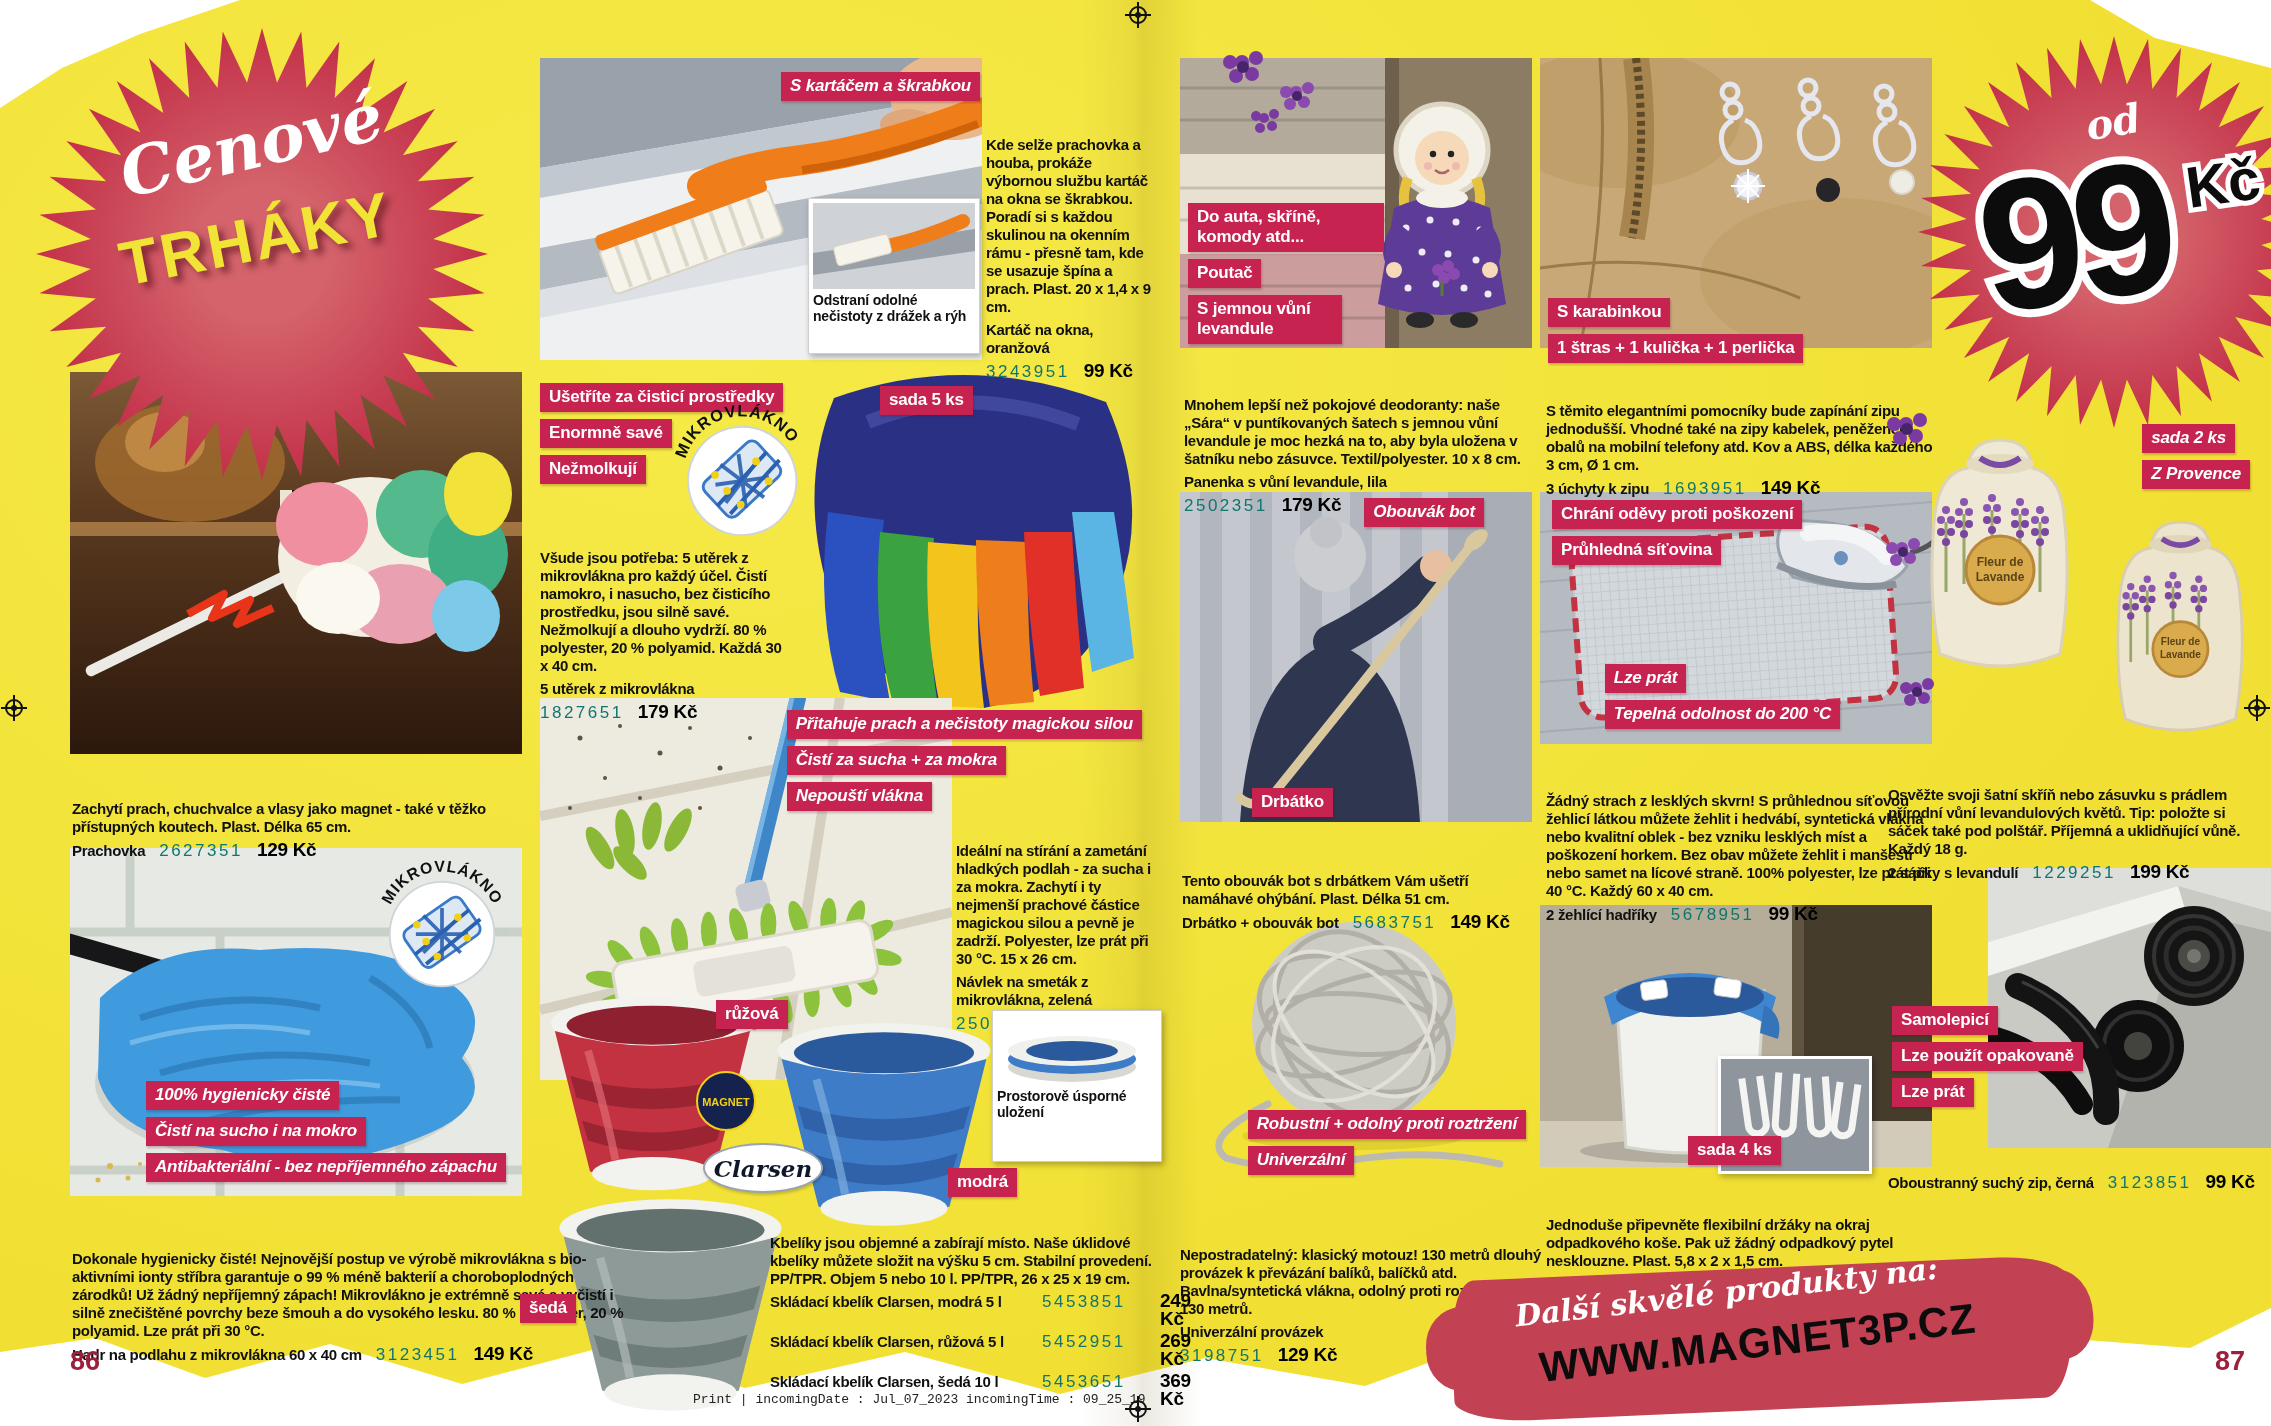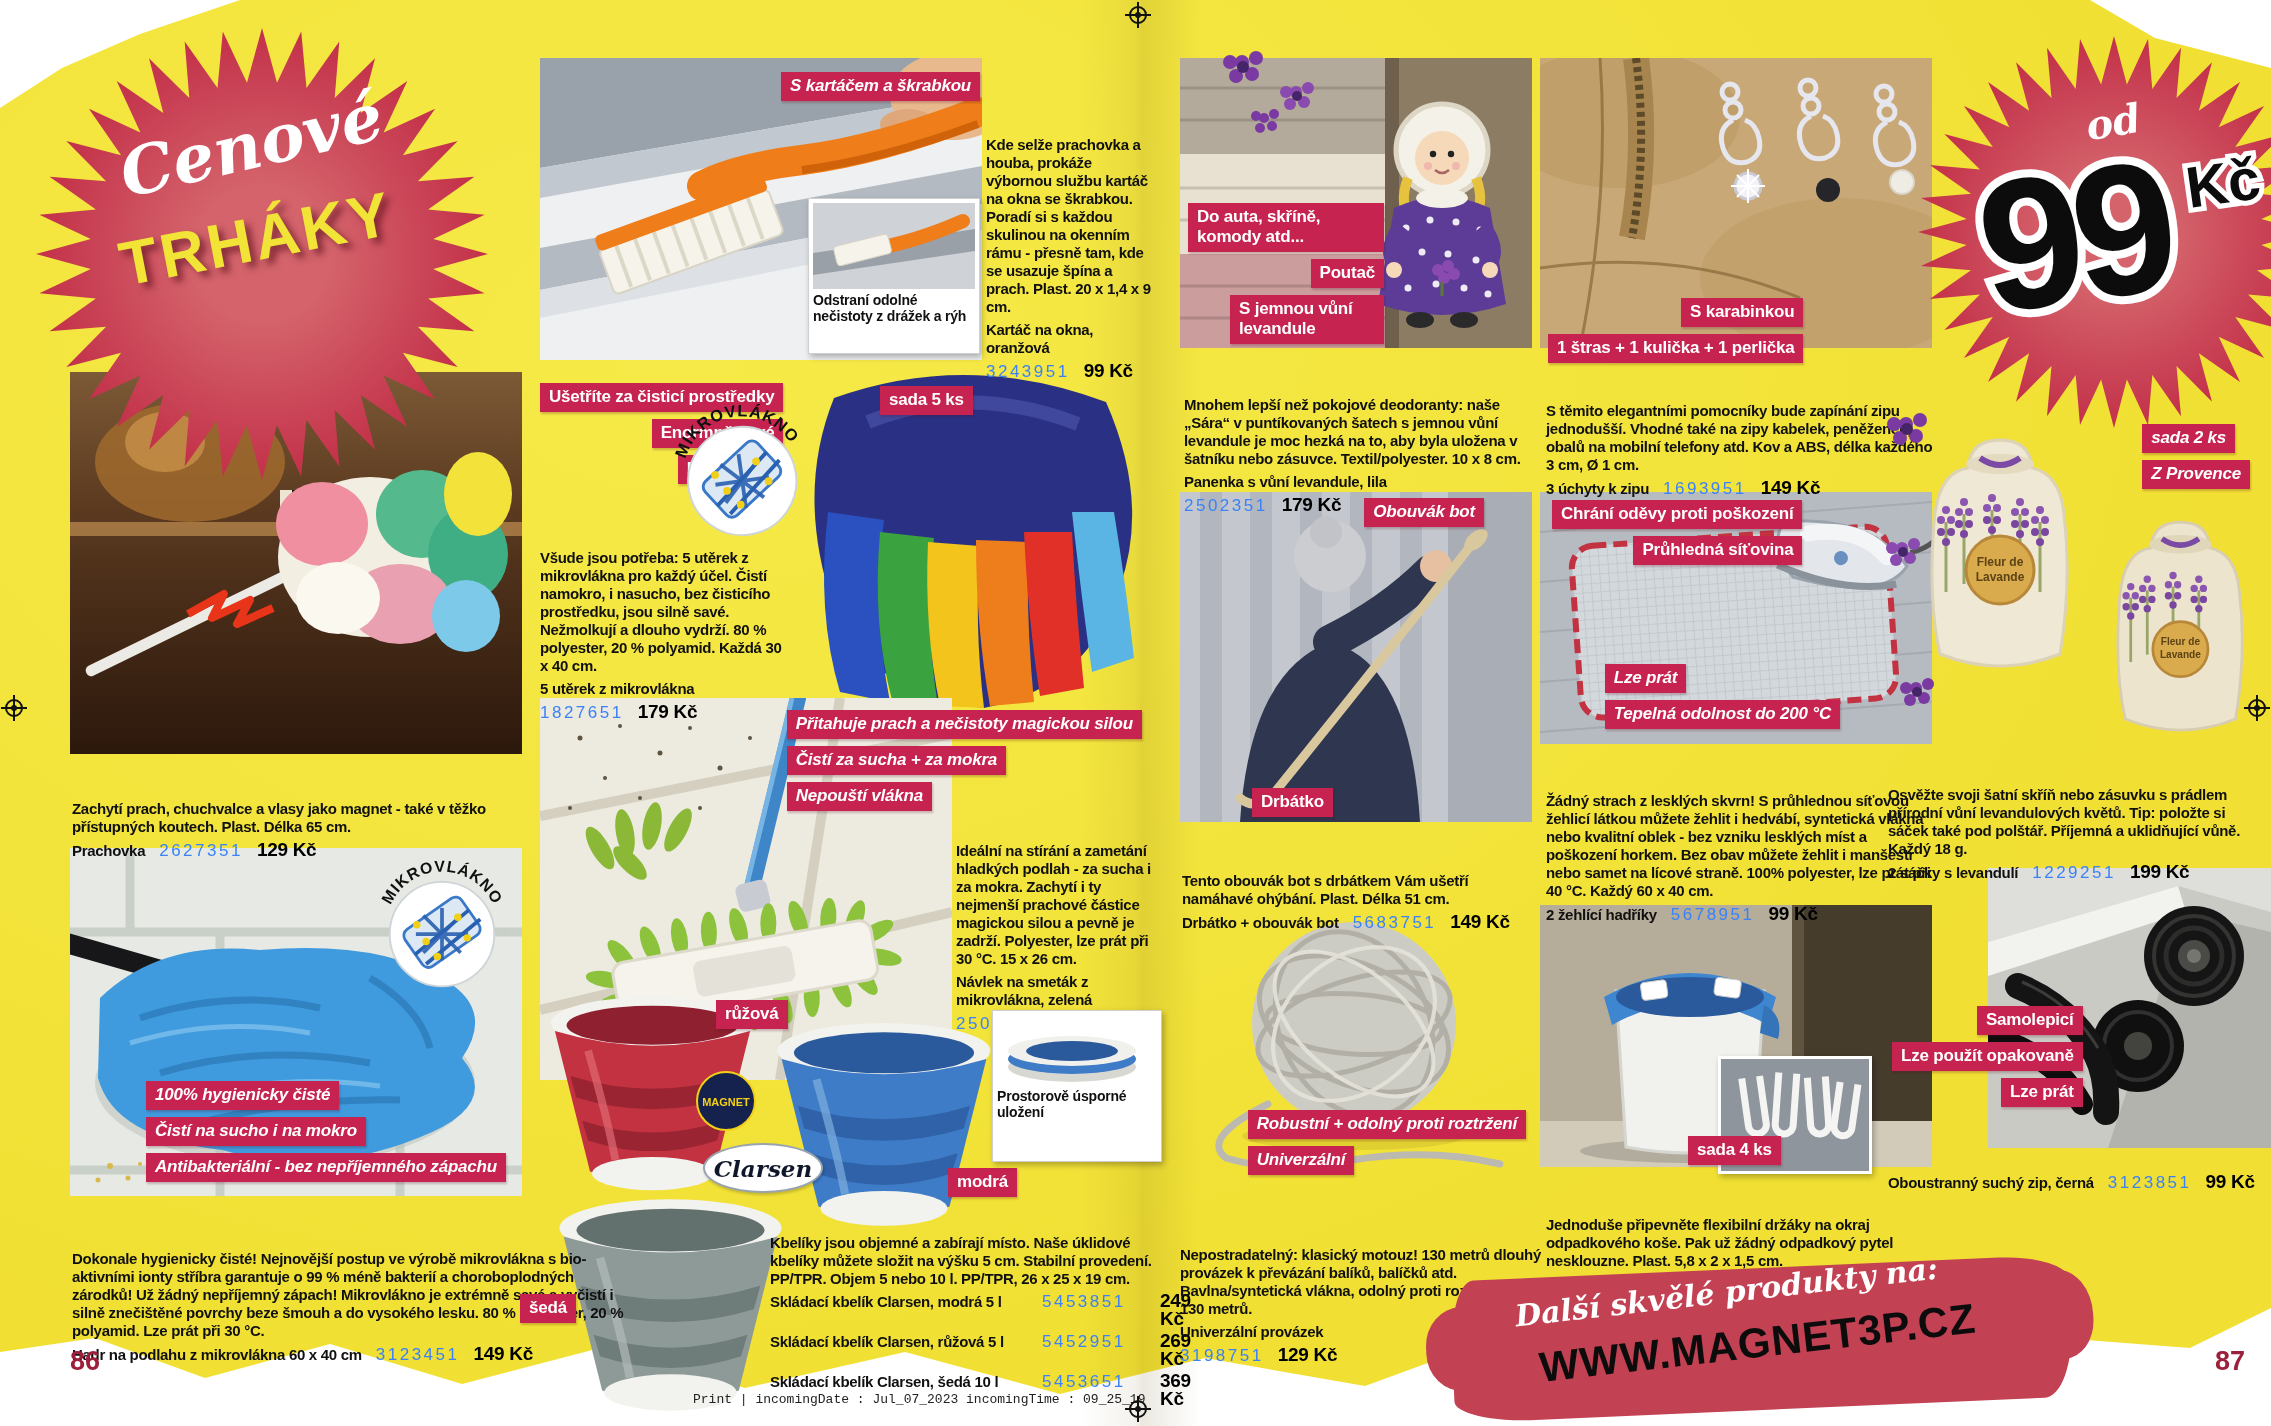--- a/index.html
+++ b/index.html
@@ -13,27 +13,27 @@
       1205px 1358px,1060px 1394px,905px 1352px,745px 1388px,600px 1348px,462px 1384px,
       330px 1344px,205px 1378px,95px 1338px,0 1352px,0 108px,62px 68px,140px 34px);}
   #gutter{position:absolute;left:1080px;top:0;width:120px;height:1426px;pointer-events:none;
     background:linear-gradient(90deg,rgba(0,0,0,0) 0,rgba(90,70,0,0.07) 45%,rgba(90,70,0,0.12) 52%,rgba(0,0,0,0) 100%);}
   .photo{position:absolute;overflow:hidden;}
   .photo svg{display:block;width:100%;height:100%;}
   .cut{position:absolute;}
   .cut svg{display:block;width:100%;height:100%;}
   .ribbon{display:inline-block;background:#c62350;color:#fff;font-weight:700;font-size:17px;
     line-height:1.18;padding:4px 9px 5px;letter-spacing:-0.2px;box-shadow:1px 2px 2px rgba(90,10,30,0.25);}
-  .stackL{position:absolute;display:flex;flex-direction:column;align-items:flex-end;gap:7px;z-index:6;}
+  .stackL{position:absolute;display:flex;flex-direction:column;align-items:flex-start;gap:7px;z-index:6;}
   .stackR{position:absolute;display:flex;flex-direction:column;align-items:flex-start;gap:7px;z-index:6;font-style:italic;}
   .desc{position:absolute;font:700 15px/18px "Liberation Sans",sans-serif;color:#101010;
     letter-spacing:-0.3px;z-index:5;margin-top:44px;}
   .pline{display:flex;align-items:baseline;gap:14px;margin-top:5px;white-space:nowrap;}
   .pname{font:700 15px/18px "Liberation Sans",sans-serif;color:#101010;letter-spacing:-0.3px;}
-  .pcode{font:500 17px/18px "Liberation Sans",sans-serif;color:#3b82f6;letter-spacing:2.5px;}
+  .pcode{font:500 17px/18px "Liberation Sans",sans-serif;color:#0f766e;letter-spacing:2.5px;}
   .pprice{font:800 19px/18px "Liberation Sans",sans-serif;color:#000;}
   .brow{display:grid;grid-template-columns:272px 118px auto;align-items:baseline;margin-top:4px;}
   .inset{position:absolute;background:#fff;border:1px solid #cfcfcf;box-shadow:2px 3px 6px rgba(0,0,0,0.28);
     padding:4px;display:flex;flex-direction:column;gap:3px;z-index:6;}
   .inset-cap{font:700 14px/16px "Liberation Sans",sans-serif;color:#101010;letter-spacing:-0.2px;}
   .pagenum{position:absolute;font:800 27px/27px "Liberation Sans",sans-serif;color:#9c1f3c;z-index:8;}
   .footer{position:absolute;left:693px;top:1392px;font:400 13px/16px "Liberation Mono",monospace;color:#222;z-index:9;}
   .regmark{position:absolute;z-index:9;}
   
   .burst-txt{position:absolute;z-index:7;white-space:nowrap;}

